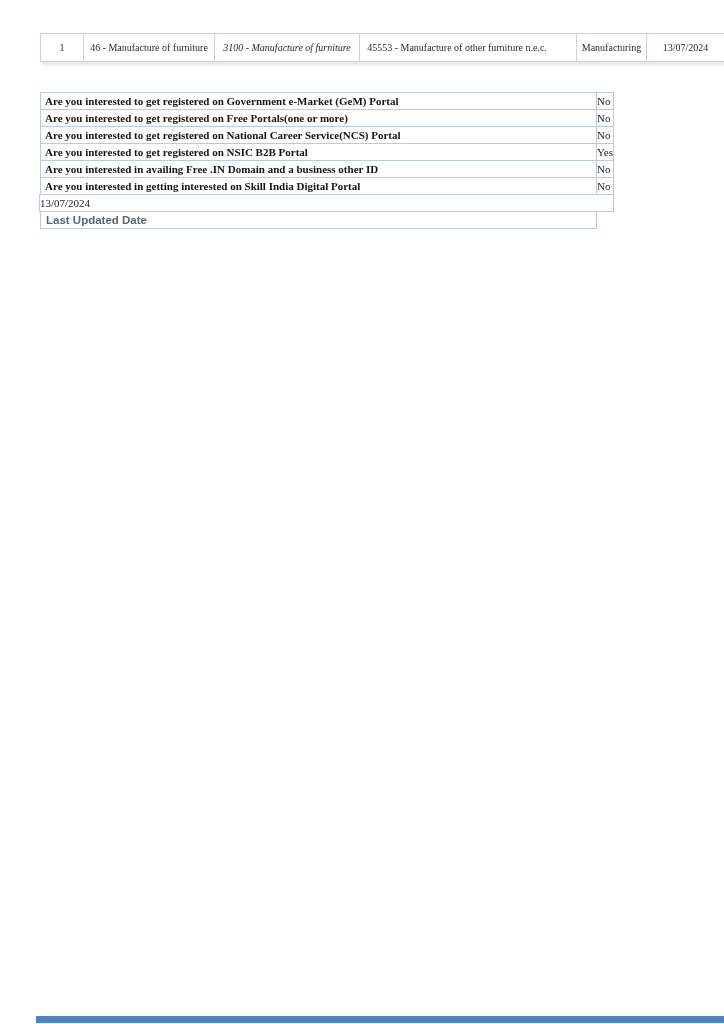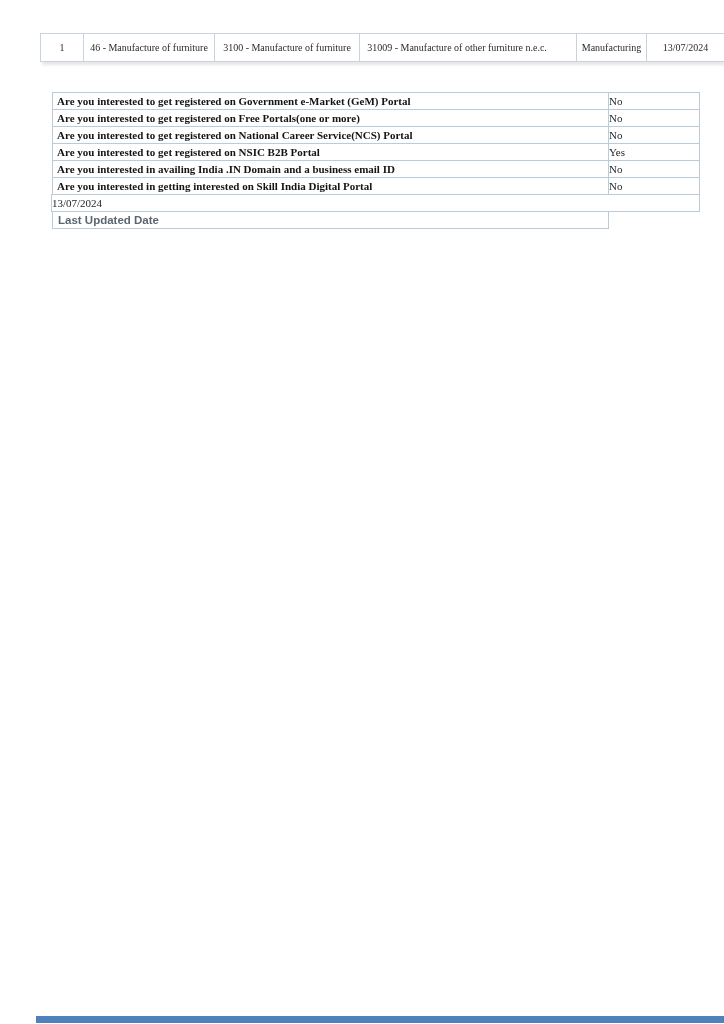--- a/index.html
+++ b/index.html
@@ -39,31 +39,31 @@
     justify-content: center;
     text-align: center;
     border-left: 1px solid #c9d3dd;
     padding: 0 4px;
     overflow: hidden;
     white-space: nowrap;
   }
   .top-table .cell:first-child { border-left: none; }
   .c-sno   { width: 42px;  flex: none; }
   .c-nic2  { width: 131px; flex: none; }
-  .c-nic4  { width: 145px; flex: none; }
+  .c-nic4  { width: 145px; flex: none; font-style: italic; }
   .c-nic5  { width: 195px; flex: none; }
   .c-act   { width: 70px;  flex: none; margin-left: 22px; }
   .c-date  { flex: 1; }
 
   
   .q-table {
     position: absolute;
-    left: 52px;
+    left: 40px;
     top: 92px;
-    width: 648px;
+    width: 574px;
   }
   .q-row {
     display: flex;
     height: 18px;
     margin-top: -1px;
   }
   .q-row:first-child { margin-top: 0; }
   .q-label {
     box-sizing: border-box;
     width: 557px;
@@ -110,21 +110,21 @@
 </style>
 </head>
 <body>
 
 <div class="page">
 
   <div class="top-table">
     <div class="cell c-sno">1</div>
     <div class="cell c-nic2">46 - Manufacture of furniture</div>
     <div class="cell c-nic4">3100 - Manufacture of furniture</div>
-    <div class="cell c-nic5">31009 - Manufacture of other furniture n.e.c.</div>
+    <div class="cell c-nic5">45553 - Manufacture of other furniture n.e.c.</div>
     <div class="cell c-act">Manufacturing</div>
     <div class="cell c-date">13/07/2024</div>
   </div>
 
   <div class="q-table">
     <div class="q-row">
       <div class="q-label">Are you interested to get registered on Government e-Market (GeM) Portal</div>
       <div class="q-value">No</div>
     </div>
     <div class="q-row">
@@ -133,21 +133,21 @@
     </div>
     <div class="q-row">
       <div class="q-label">Are you interested to get registered on National Career Service(NCS) Portal</div>
       <div class="q-value">No</div>
     </div>
     <div class="q-row">
       <div class="q-label">Are you interested to get registered on NSIC B2B Portal</div>
       <div class="q-value">Yes</div>
     </div>
     <div class="q-row">
-      <div class="q-label">Are you interested in availing India .IN Domain and a business email ID</div>
+      <div class="q-label">Are you interested in availing Free .IN Domain and a business other ID</div>
       <div class="q-value">No</div>
     </div>
     <div class="q-row">
       <div class="q-label">Are you interested in getting interested on Skill India Digital Portal</div>
       <div class="q-value">No</div>
     </div>
     <div class="q-row">
       <div class="q-value">13/07/2024</div>
     </div>
     <div class="q-row q-footer">

